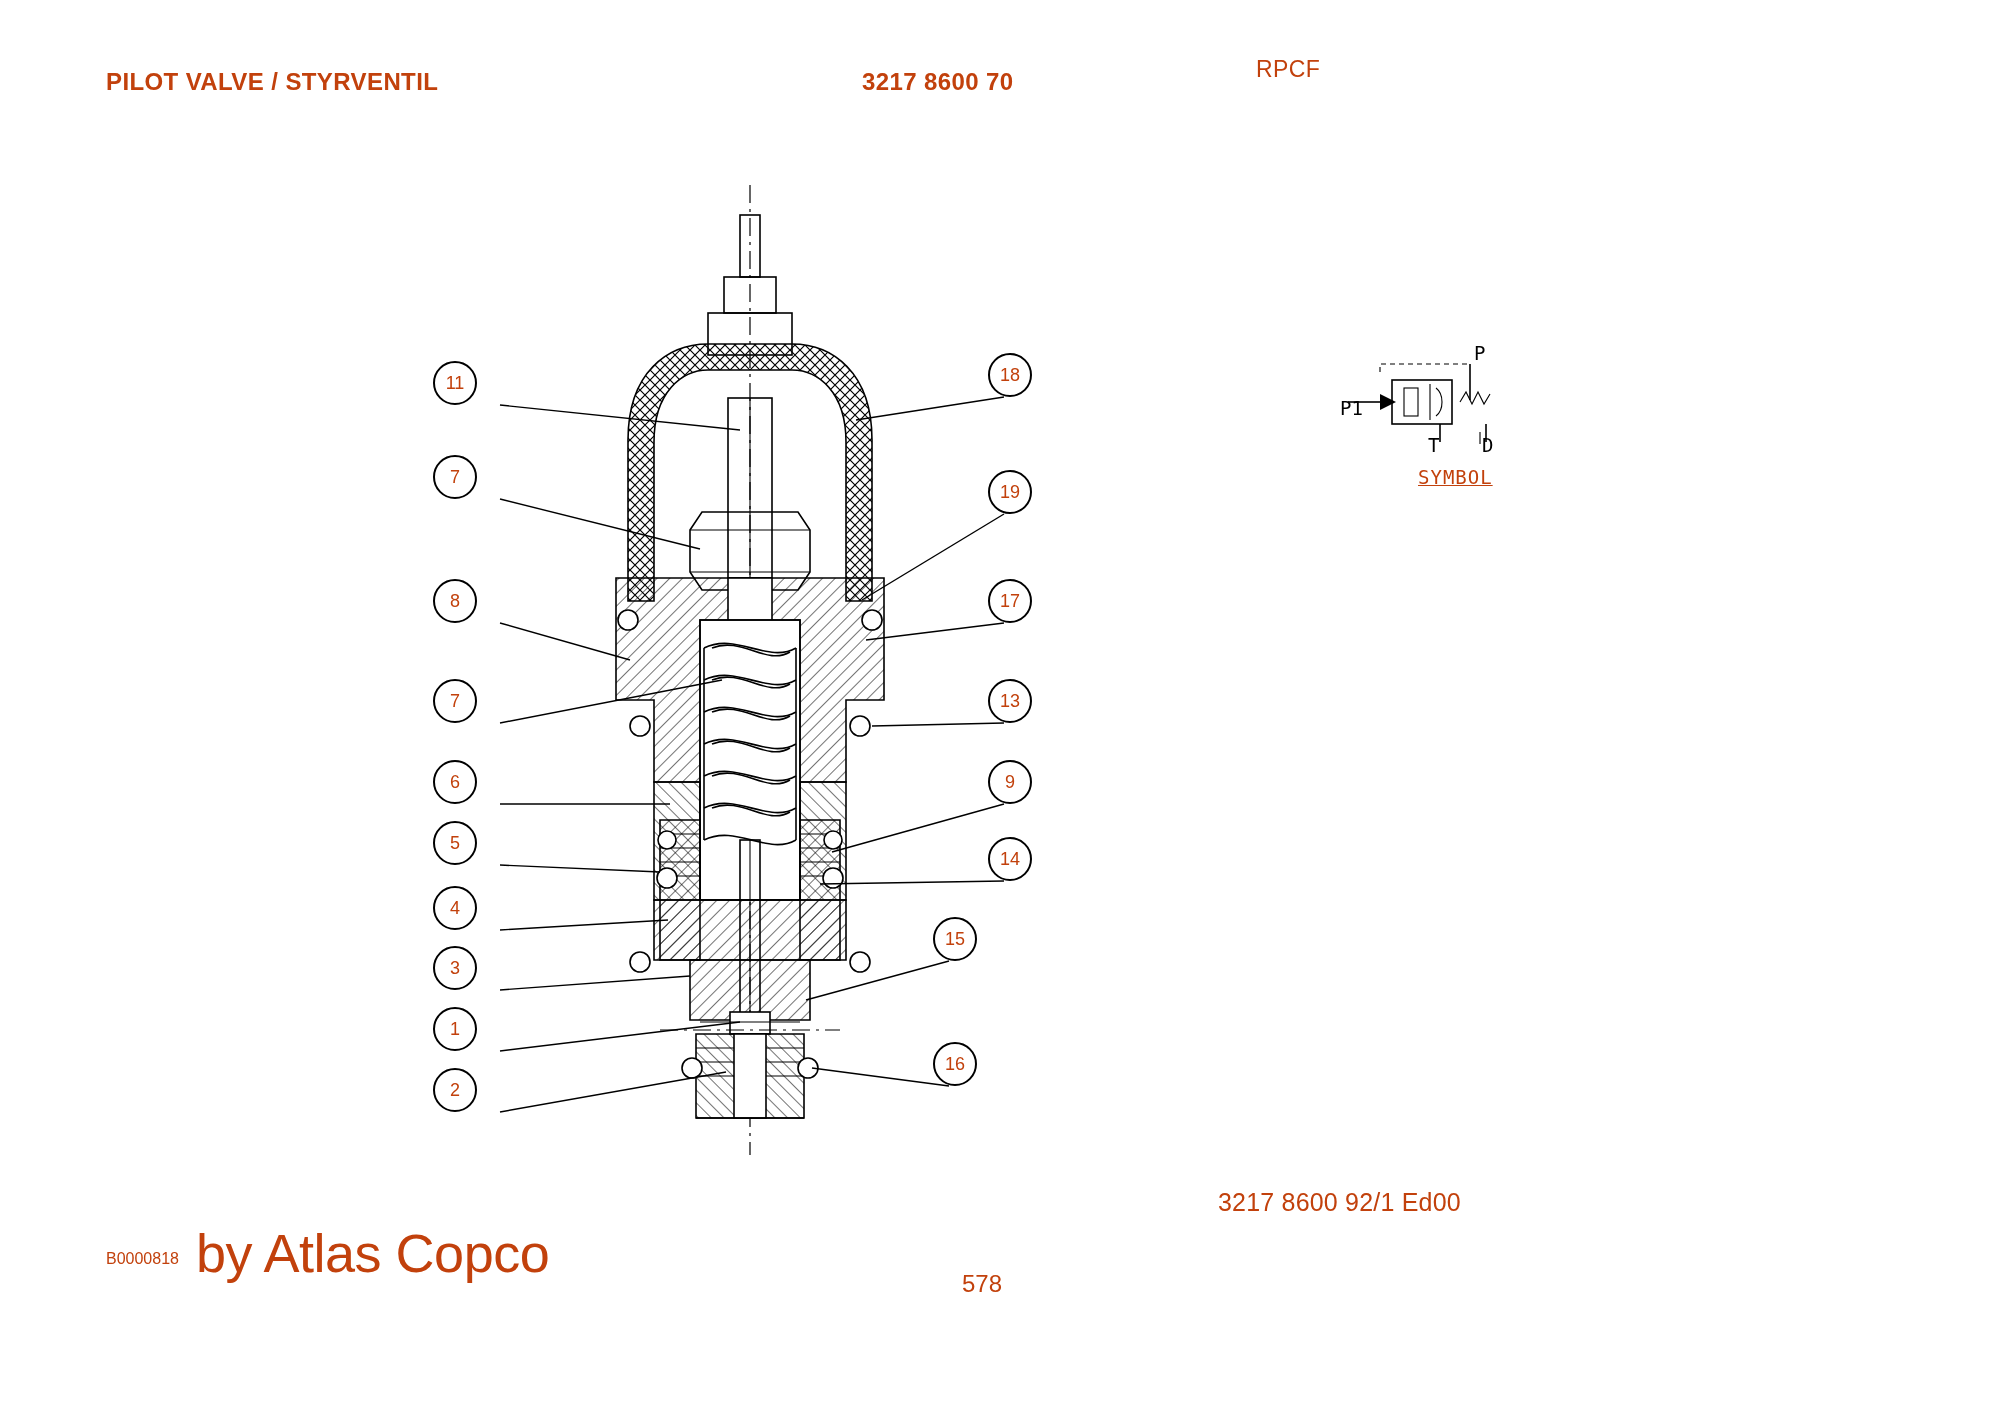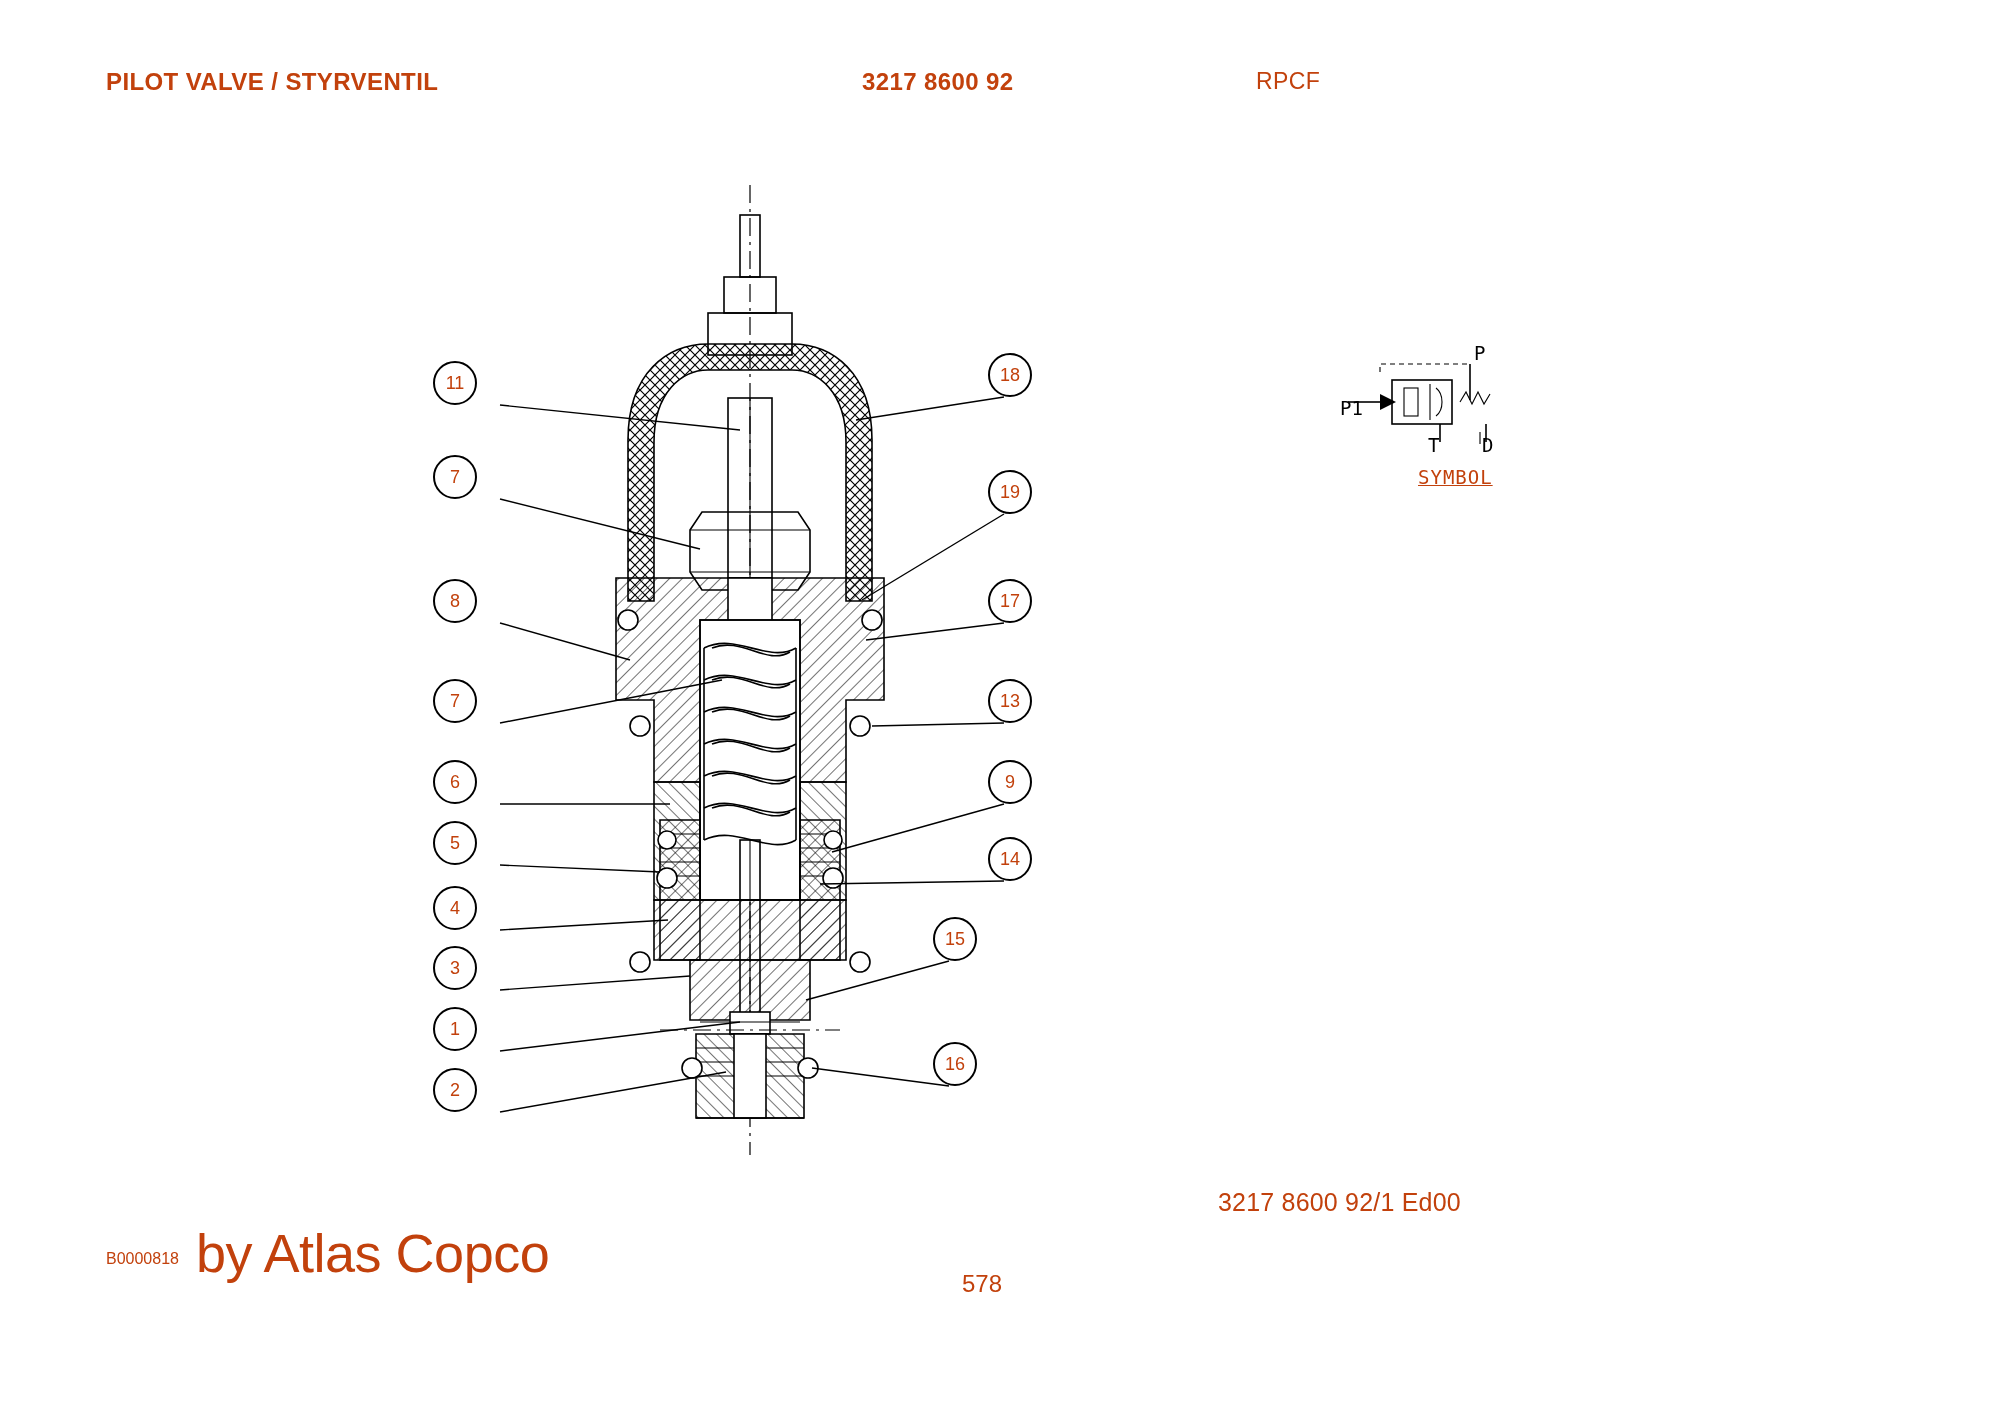--- a/index.html
+++ b/index.html
@@ -30,21 +30,21 @@
     position: absolute;
     left: 862px;
     top: 68px;
     font-size: 24px;
     font-weight: bold;
     letter-spacing: 0.4px;
   }
   .hdr-code {
     position: absolute;
     left: 1256px;
-    top: 68px;
+    top: 56px;
     font-size: 23px;
     font-weight: normal;
     letter-spacing: 0.4px;
     text-align: center;
   }
 
   
   .foot-drawing {
     position: absolute;
     left: 1218px;
@@ -109,21 +109,21 @@
   .hatchB { fill: url(#hatchB); stroke: #000; stroke-width: 1.6; }
   .xh { fill: url(#hatchX); stroke: #000; stroke-width: 1.6; }
   .wht { fill: #fff; stroke: #000; stroke-width: 1.6; }
 </style>
 </head>
 <body>
 
 <div id="page">
 
   <div class="hdr-title">PILOT VALVE / STYRVENTIL</div>
-  <div class="hdr-partno">3217 8600 92</div>
+  <div class="hdr-partno">3217 8600 70</div>
   <div class="hdr-code">RPCF</div>
 
   <svg id="drawing" width="2000" height="1414">
     <defs>
       <pattern id="hatchA" width="9" height="9" patternTransform="rotate(45)" patternUnits="userSpaceOnUse">
         <line x1="0" y1="0" x2="0" y2="9" stroke="#000" stroke-width="1.1"></line>
       </pattern>
       <pattern id="hatchB" width="9" height="9" patternTransform="rotate(-45)" patternUnits="userSpaceOnUse">
         <line x1="0" y1="0" x2="0" y2="9" stroke="#000" stroke-width="1.1"></line>
       </pattern>

